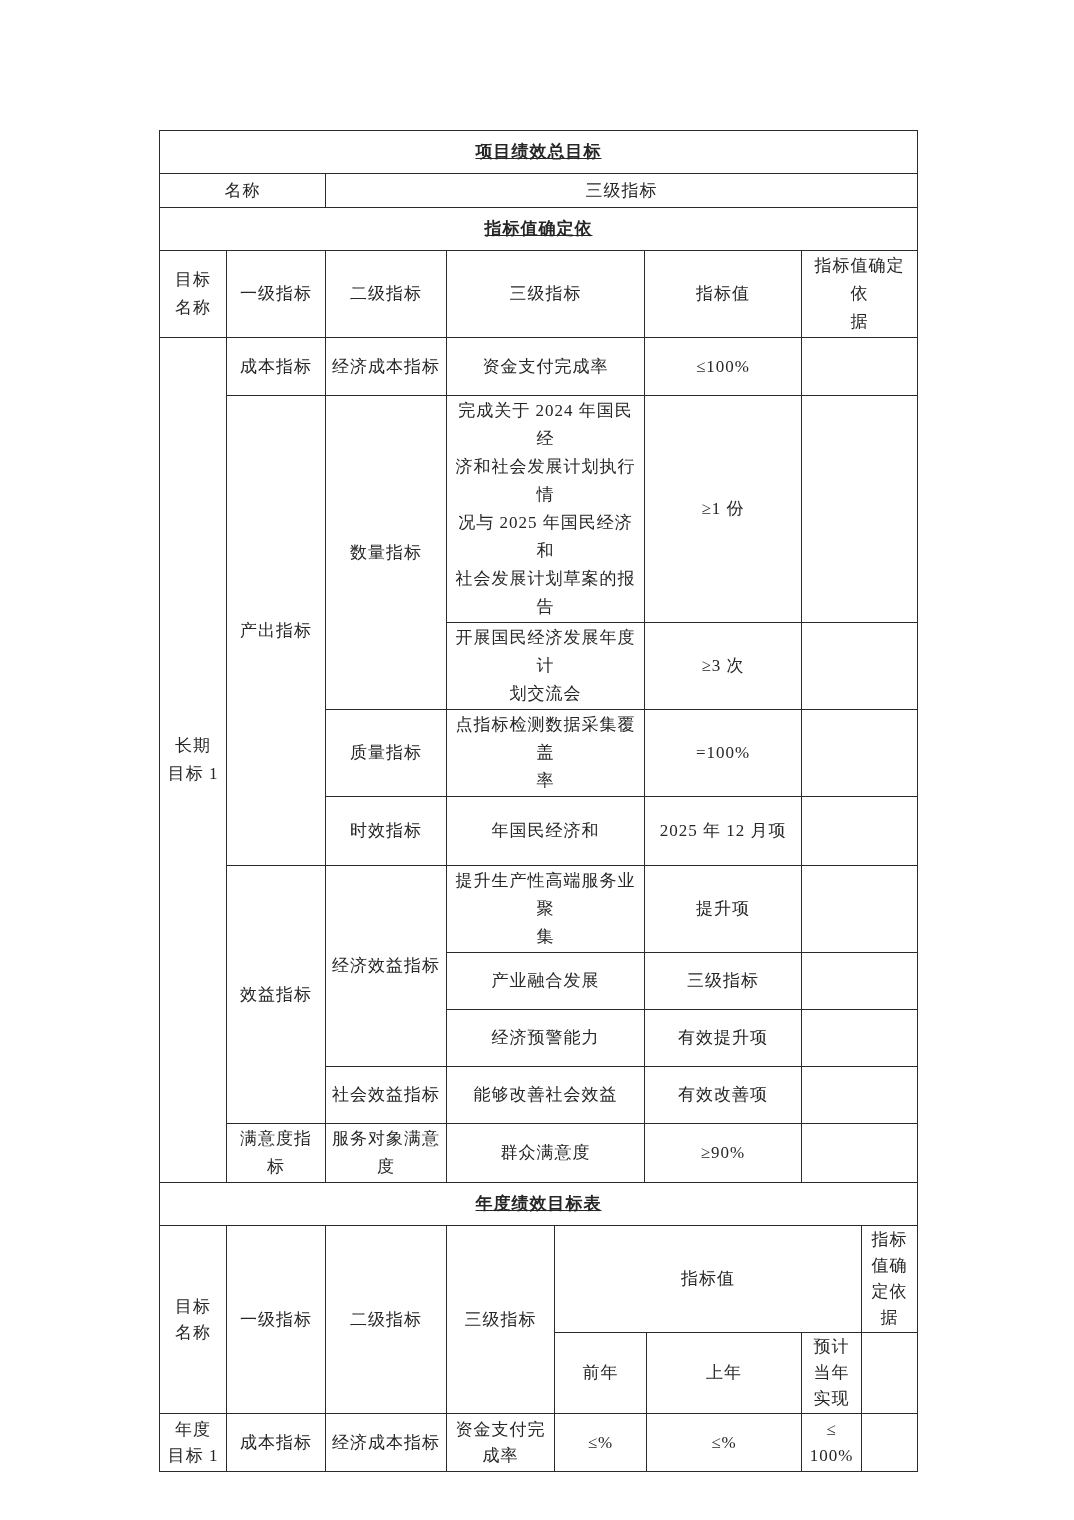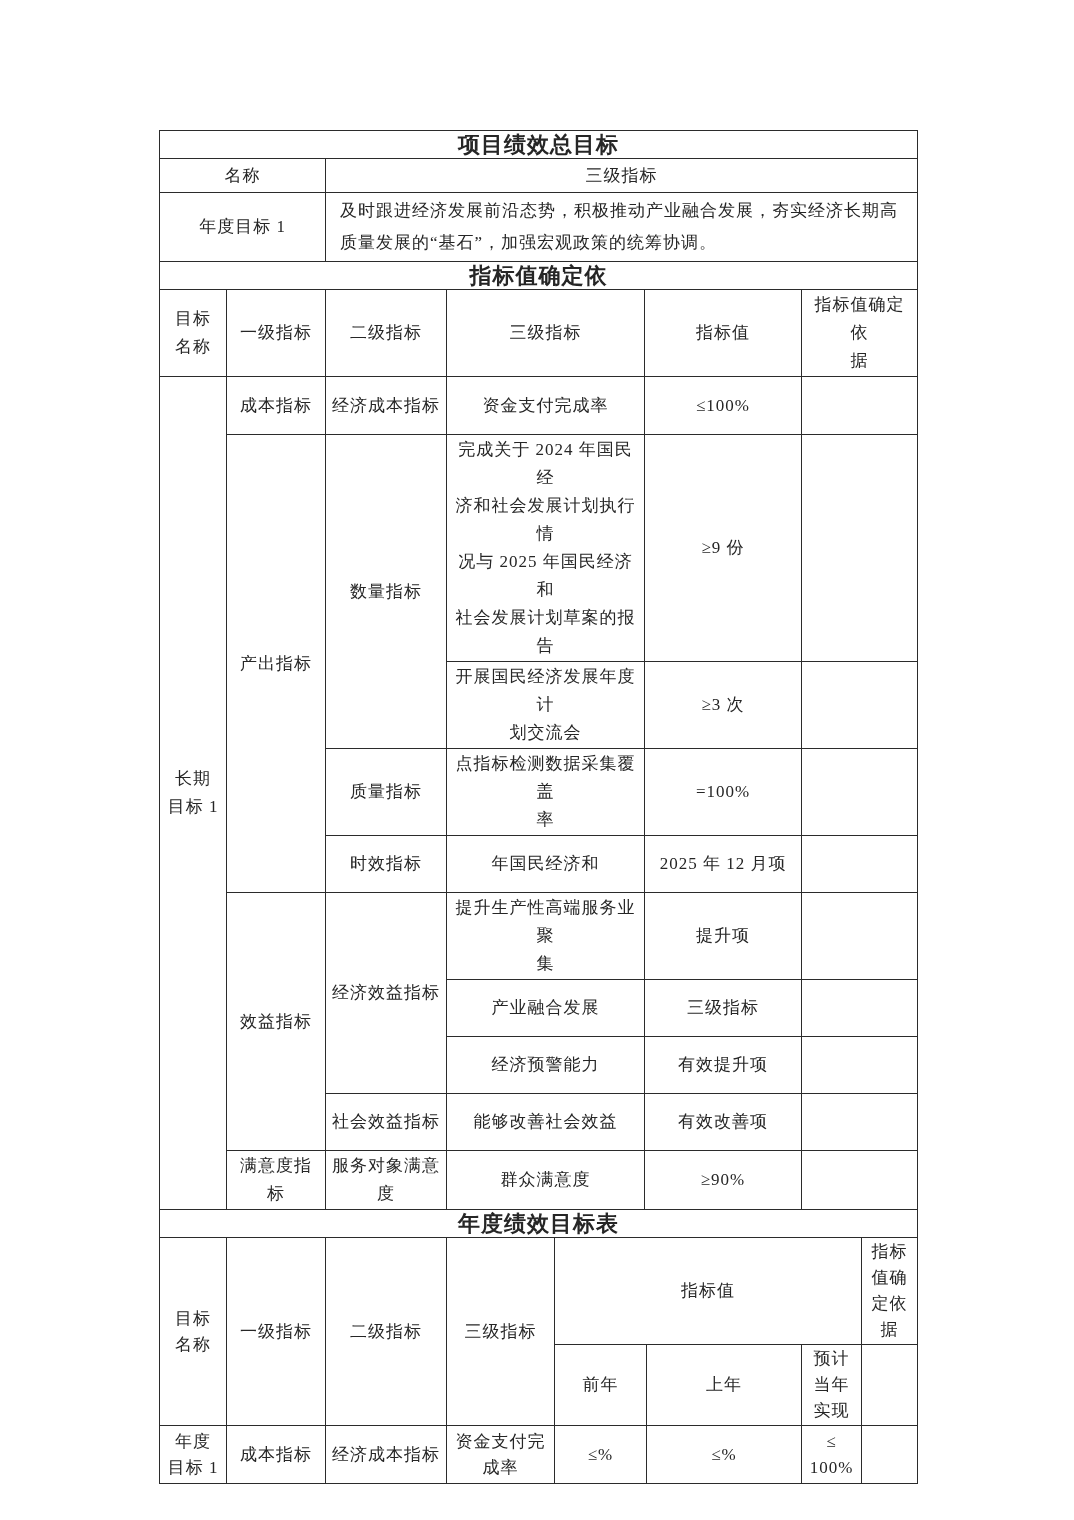--- a/index.html
+++ b/index.html
@@ -29,23 +29,24 @@
     vertical-align:middle;
     font-size:17px;
     letter-spacing:1px;
     line-height:28px;
     padding:1px 4px;
     white-space:pre-line;
     overflow:hidden;
   }
   .title-cell{
     font-weight:bold;
-    font-size:22px;
+    font-size:17px;
     line-height:26px;
-    padding:0 4px;
+    padding:8px 4px;
+    text-decoration:underline;
   }
   .para{
     text-align:left;
     white-space:normal;
     line-height:32px;
     padding:2px 12px 2px 14px;
   }
   .annual td,.annual th{line-height:26px;}
 </style>
 </head>
@@ -58,24 +59,20 @@
         <col style="width:166px">
         <col style="width:592px">
       </colgroup>
     <tbody>
         <tr style="height:28px">
       <td colspan="2" class="title-cell">项目绩效总目标</td>
     </tr>
     <tr style="height:34px">
       <td>名称</td>
       <td>三级指标</td>
-    </tr>
-    <tr style="height:68px">
-      <td>年度目标 1</td>
-      <td class="para">及时跟进经济发展前沿态势，积极推动产业融合发展，夯实经济长期高质量发展的“基石”，加强宏观政策的统筹协调。</td>
     </tr>
   </tbody>
     </table>
 
   <table>
     <colgroup>
       <col style="width:67px">
         <col style="width:99px">
         <col style="width:121px">
       <col style="width:198px">
@@ -105,37 +102,37 @@
       <td>≤100%</td>
       <td></td>
     </tr>
     <tr style="height:114px">
       <td rowspan="4">产出指标</td>
       <td rowspan="2">数量指标</td>
       <td>完成关于 2024 年国民经
 济和社会发展计划执行情
 况与 2025 年国民经济和
 社会发展计划草案的报告</td>
-      <td>≥9 份</td>
+      <td>≥1 份</td>
       <td></td>
     </tr>
     <tr style="height:58px">
       <td>开展国民经济发展年度计
 划交流会</td>
       <td>≥3 次</td>
       <td></td>
     </tr>
     <tr style="height:58px">
       <td>质量指标</td>
       <td>点指标检测数据采集覆盖
 率</td>
       <td>=100%</td>
       <td></td>
     </tr>
-    <tr style="height:57px">
+    <tr style="height:69px">
       <td>时效指标</td>
       <td>年国民经济和</td>
       <td>2025 年 12 月项</td>
       <td></td>
     </tr>
     <tr style="height:57px">
       <td rowspan="4">效益指标</td>
       <td rowspan="3">经济效益指标</td>
       <td>提升生产性高端服务业聚
 集</td>

